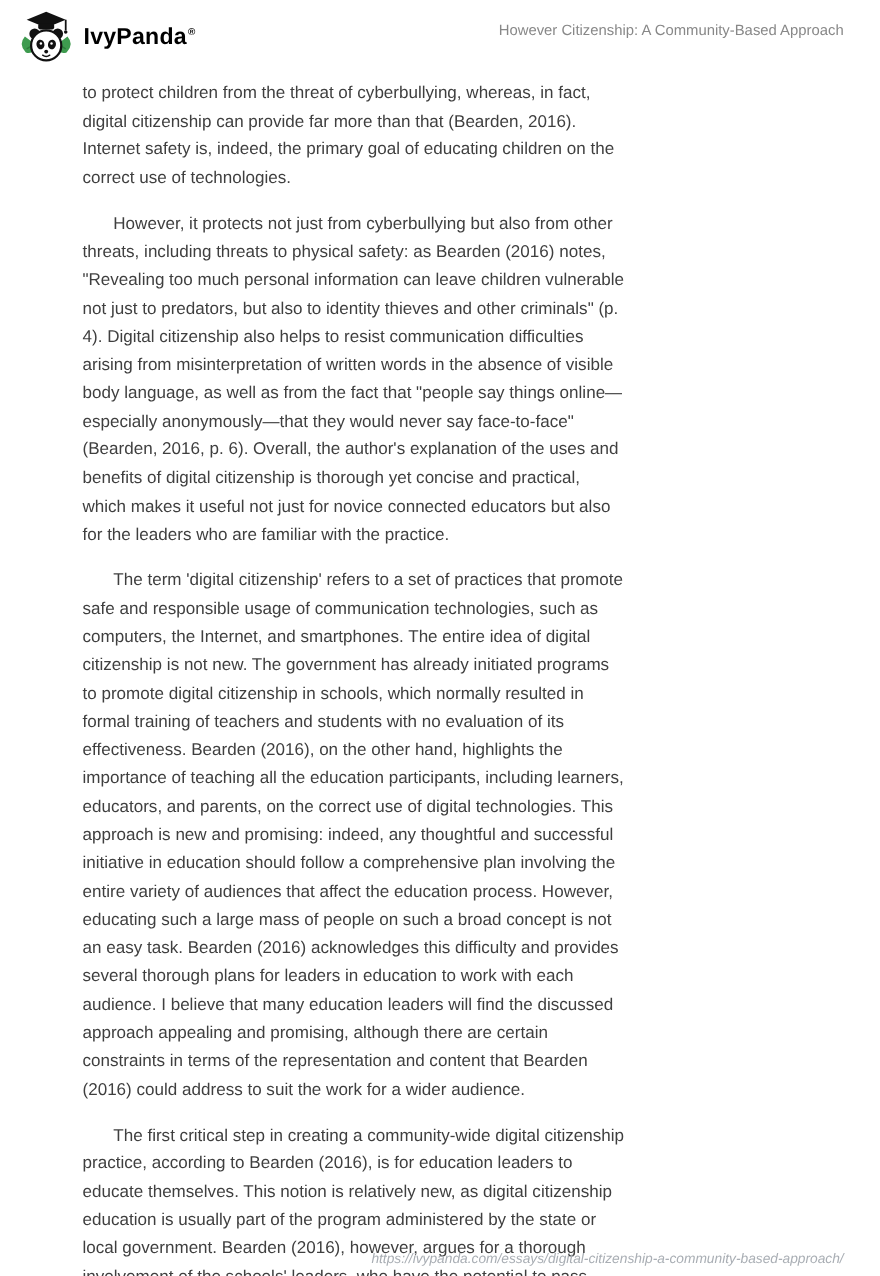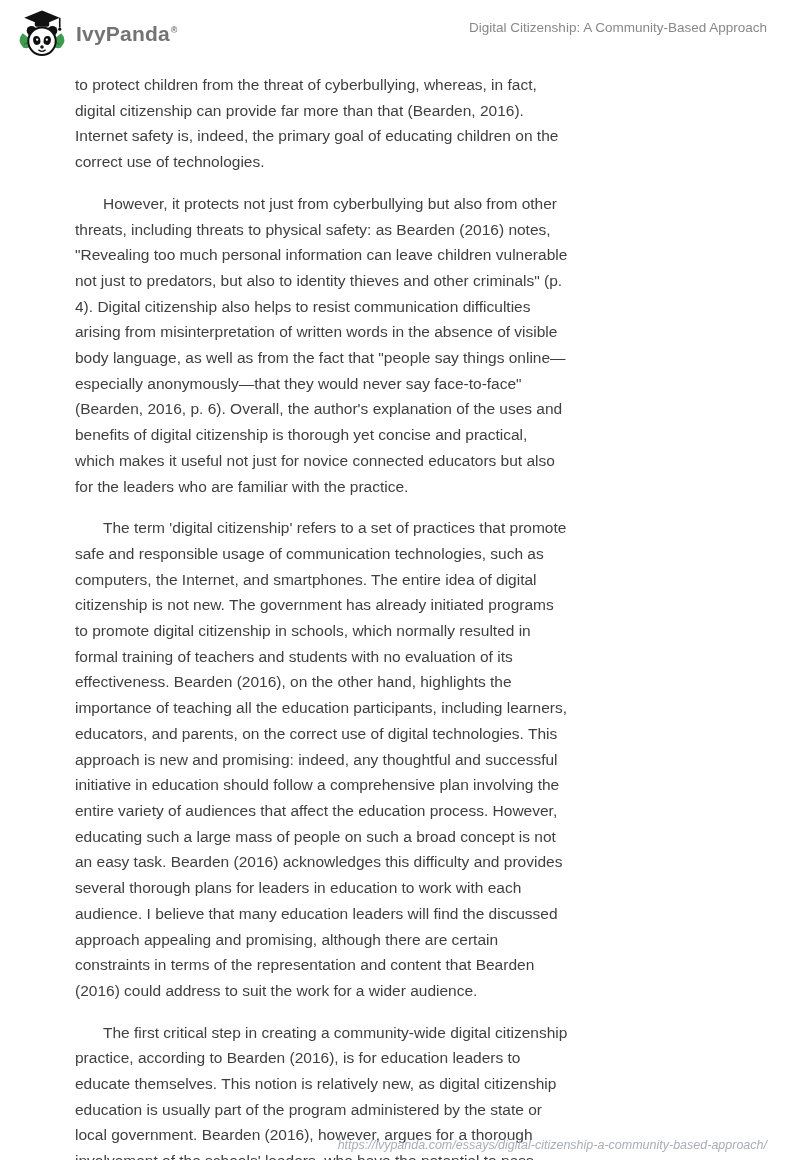--- a/index.html
+++ b/index.html
@@ -29,21 +29,21 @@
     display: flex;
     align-items: center;
     gap: 8px;
     text-decoration: none;
     cursor: pointer;
   }
   .logo-icon { display: inline-flex; width: 52px; height: 50px; }
   .brand-name {
     font-size: 21px;
     font-weight: bold;
-    color: #737373;
+    color: #000000;
     letter-spacing: 0.2px;
   }
   .brand-name sup.reg {
     font-size: 9px;
     font-weight: bold;
     vertical-align: super;
     margin-left: 1px;
   }
   .doc-title {
     font-size: 13.5px;
@@ -107,21 +107,21 @@
           <path d="M28 51 q4 3 8 0" stroke="#111111" stroke-width="1.6" fill="none" stroke-linecap="round"></path>
 
           <polygon points="32,2 54,11 32,20 10,11" fill="#111111"></polygon>
           <rect x="23" y="15" width="18" height="7" rx="2.5" fill="#111111"></rect>
           <line x1="54" y1="11" x2="54" y2="23" stroke="#111111" stroke-width="2"></line>
           <circle cx="54" cy="25" r="2" fill="#111111"></circle>
         </svg>
       </span>
       <span class="brand-name"><span>IvyPanda</span><sup class="reg">®</sup></span>
     </div>
-    <div class="doc-title">Digital Citizenship: A Community-Based Approach</div>
+    <div class="doc-title">However Citizenship: A Community-Based Approach</div>
   </header>
 
   <main class="content">
     <p class="para">to protect children from the threat of cyberbullying, whereas, in fact, digital citizenship can provide far more than that (Bearden, 2016). Internet safety is, indeed, the primary goal of educating children on the correct use of technologies.</p>
     <p class="para indented">However, it protects not just from cyberbullying but also from other threats, including threats to physical safety: as Bearden (2016) notes, "Revealing too much personal information can leave children vulnerable not just to predators, but also to identity thieves and other criminals" (p. 4). Digital citizenship also helps to resist communication difficulties arising from misinterpretation of written words in the absence of visible body language, as well as from the fact that "people say things online—especially anonymously—that they would never say face-to-face" (Bearden, 2016, p. 6). Overall, the author's explanation of the uses and benefits of digital citizenship is thorough yet concise and practical, which makes it useful not just for novice connected educators but also for the leaders who are familiar with the practice.</p>
     <p class="para indented">The term 'digital citizenship' refers to a set of practices that promote safe and responsible usage of communication technologies, such as computers, the Internet, and smartphones. The entire idea of digital citizenship is not new. The government has already initiated programs to promote digital citizenship in schools, which normally resulted in formal training of teachers and students with no evaluation of its effectiveness. Bearden (2016), on the other hand, highlights the importance of teaching all the education participants, including learners, educators, and parents, on the correct use of digital technologies. This approach is new and promising: indeed, any thoughtful and successful initiative in education should follow a comprehensive plan involving the entire variety of audiences that affect the education process. However, educating such a large mass of people on such a broad concept is not an easy task. Bearden (2016) acknowledges this difficulty and provides several thorough plans for leaders in education to work with each audience. I believe that many education leaders will find the discussed approach appealing and promising, although there are certain constraints in terms of the representation and content that Bearden (2016) could address to suit the work for a wider audience.</p>
     <p class="para indented">The first critical step in creating a community-wide digital citizenship practice, according to Bearden (2016), is for education leaders to educate themselves. This notion is relatively new, as digital citizenship education is usually part of the program administered by the state or local government. Bearden (2016), however, argues for a thorough involvement of the schools' leaders, who have the potential to pass what they have learned to a wider school community. The proposed step-by-step plan of self-education for the leaders acknowledges their busy schedule and thus encourages a practical application from the early stages rather than building a strong theoretical base prior to the implementation. Whereas such an approach might be appealing to</p>
   </main>
 
   <footer class="footer">

